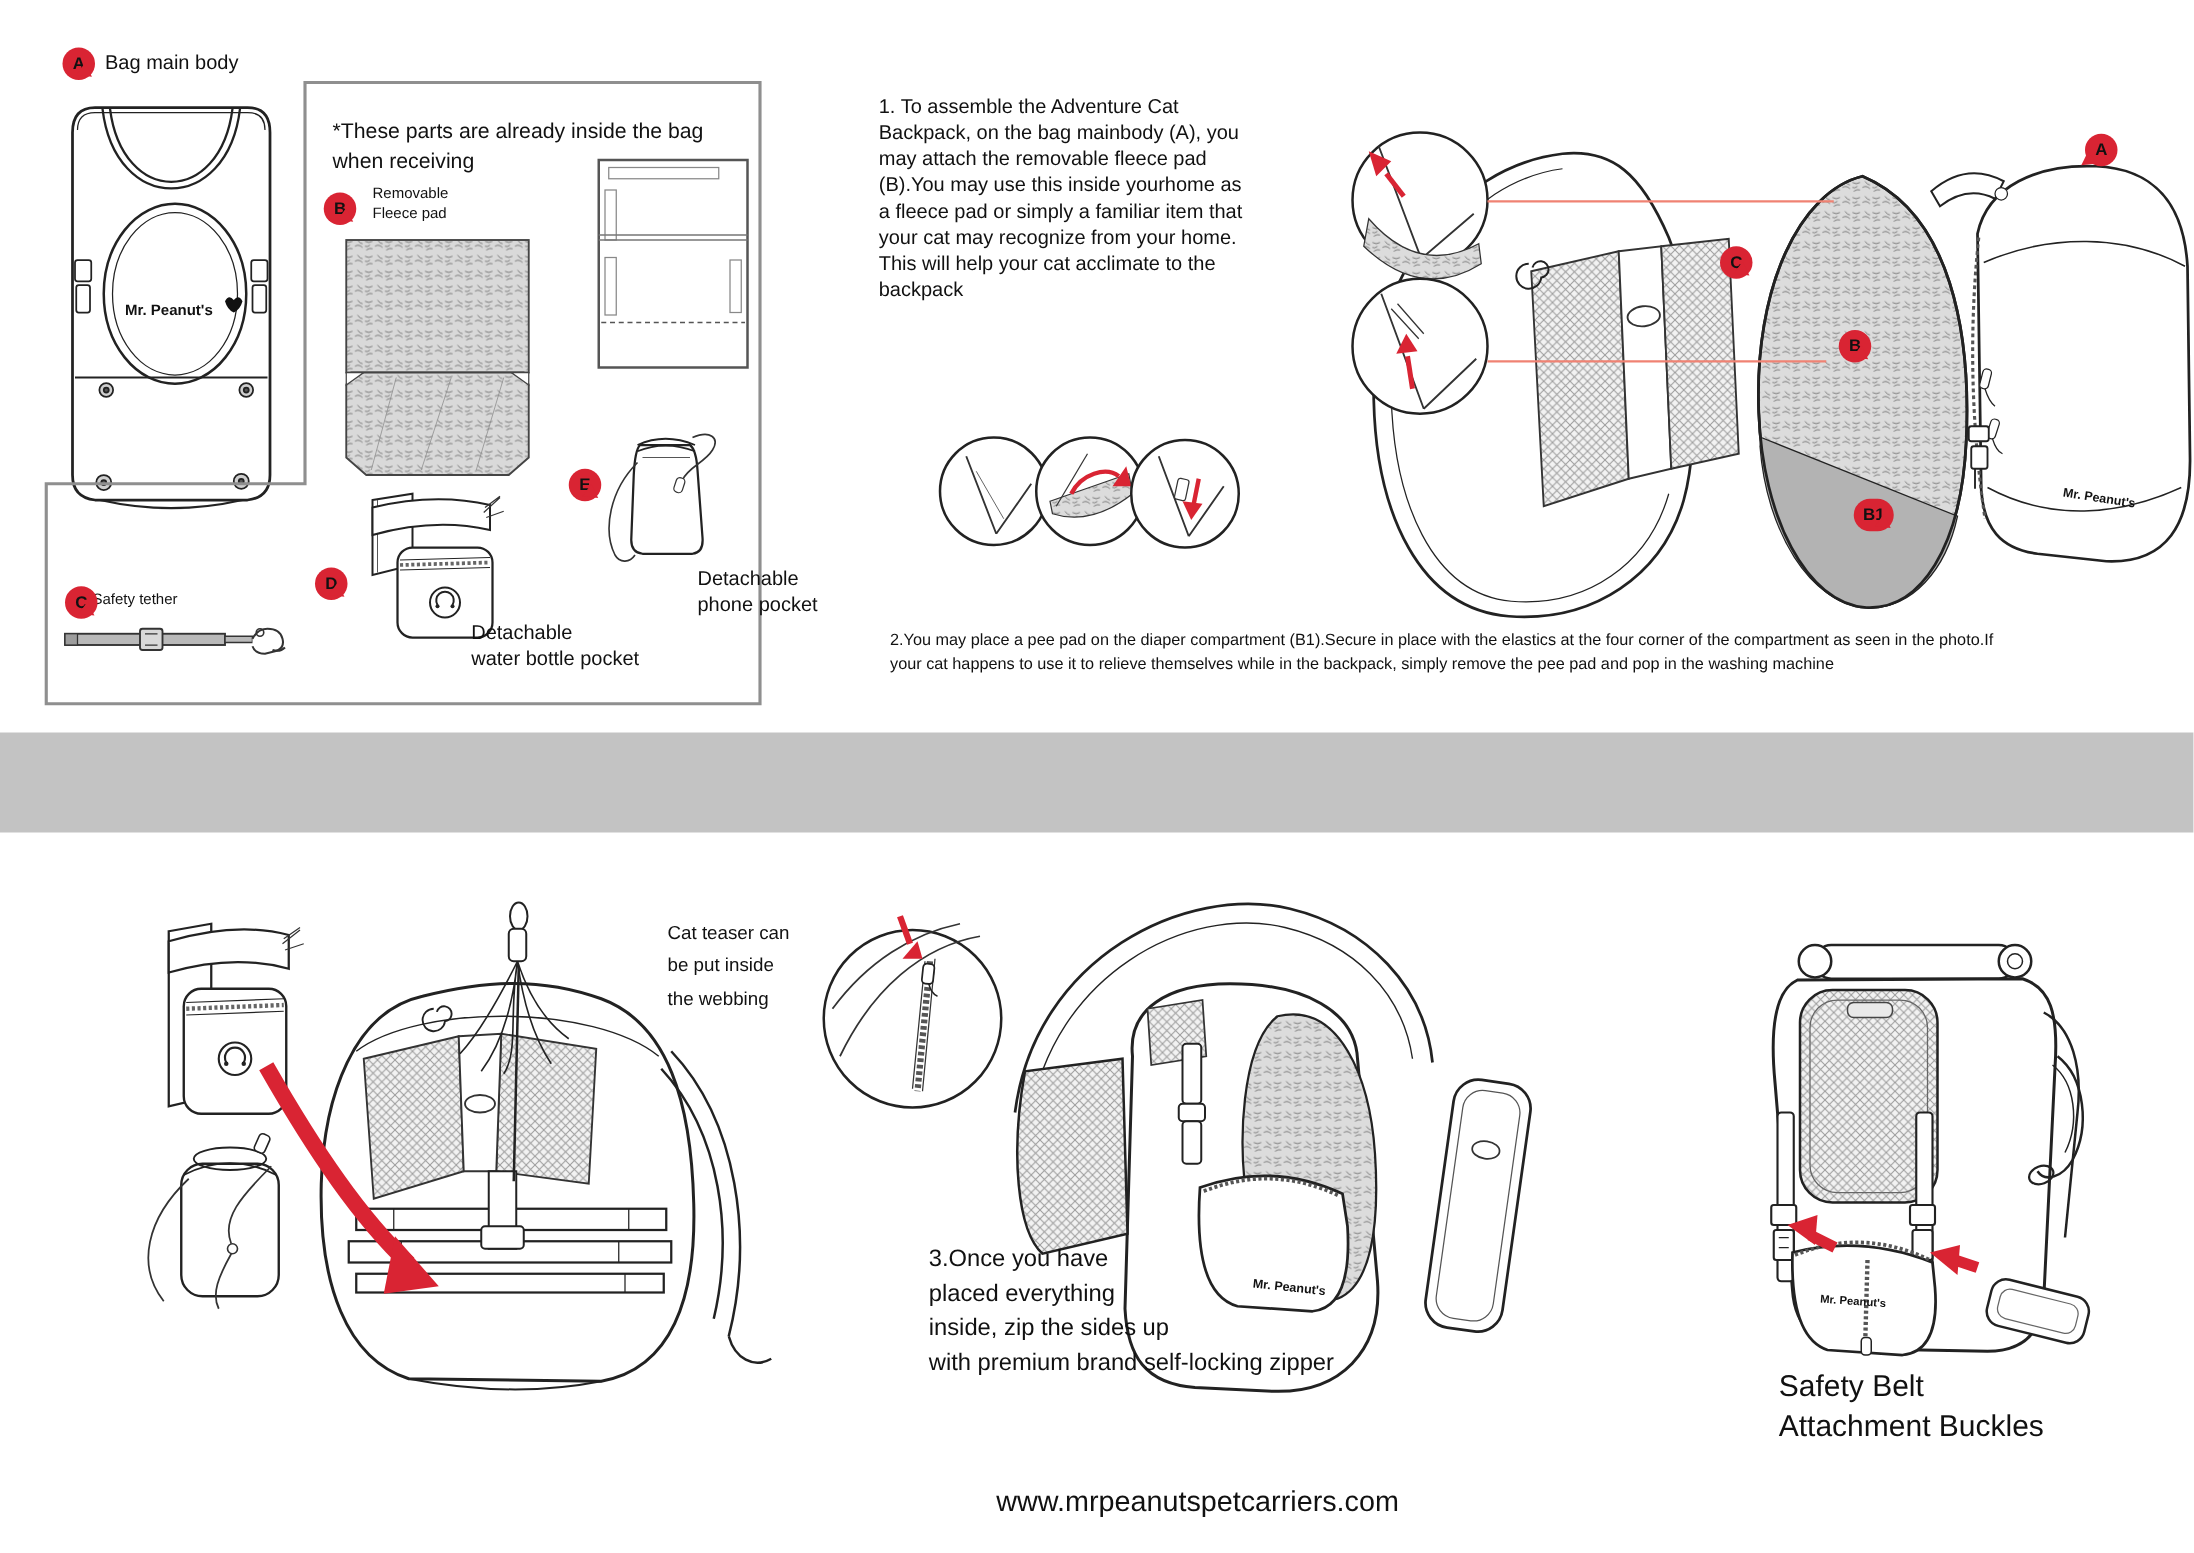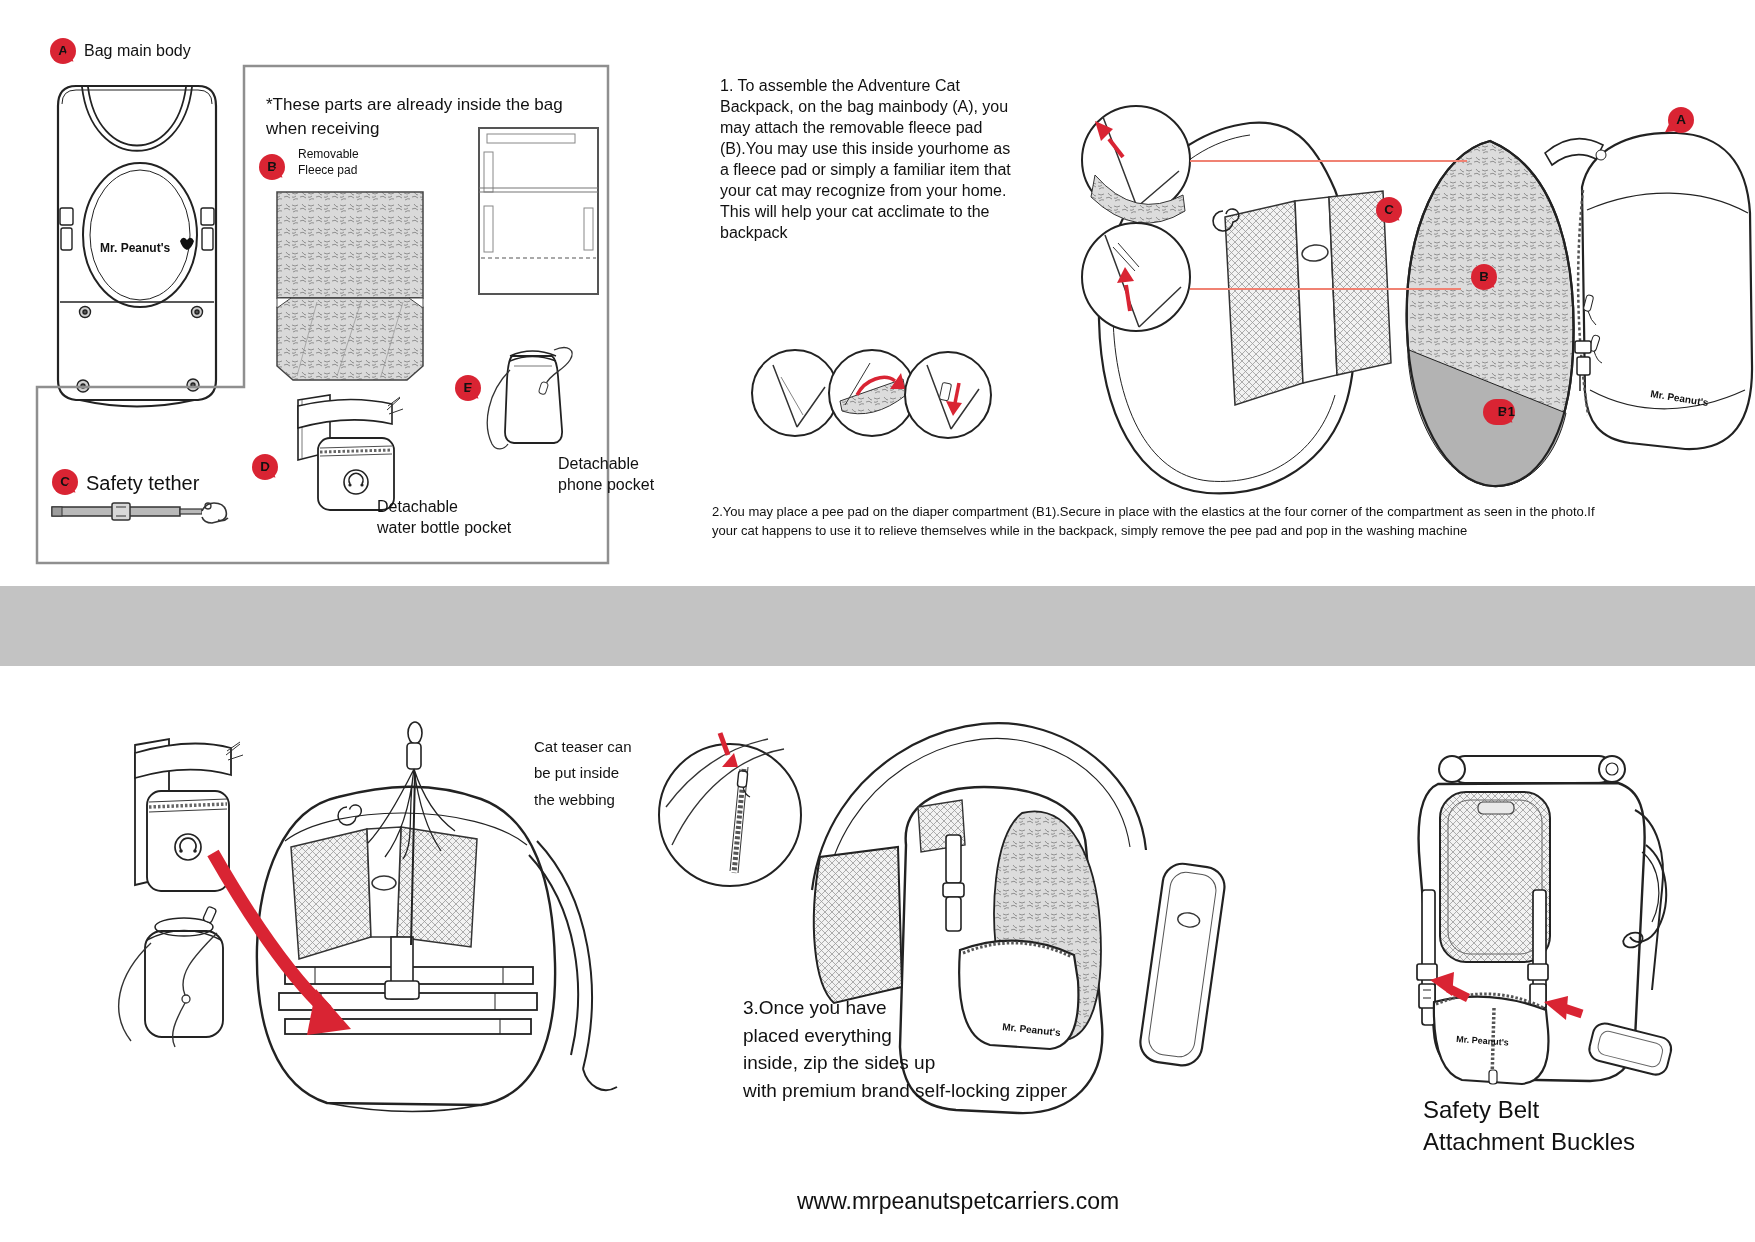--- a/index.html
+++ b/index.html
@@ -6,21 +6,21 @@
   html,body{margin:0;padding:0;background:#fff;}
   #page{position:relative;width:1755px;height:1242px;background:#fff;overflow:hidden;
         font-family:"Liberation Sans",sans-serif;color:#111;}
   .t{position:absolute;font-weight:normal;white-space:pre-line;}
   .band{position:absolute;left:0;top:586px;width:1755px;height:80px;background:var(--band);}
   .bubble{position:absolute;z-index:6;width:26px;height:26px;border-radius:50%;background:var(--accent);
           text-align:center;font-size:13.5px;font-weight:bold;line-height:26px;color:#111;}
   .bubble::after{content:"";position:absolute;bottom:-2px;right:-4px;width:0;height:0;
           border:6px solid transparent;border-left:11px solid var(--accent);transform:rotate(35deg);}
   .bubble.tail-l::after{right:auto;left:-4px;border-left:none;border-right:11px solid var(--accent);transform:rotate(-35deg);}
-  .bubble.wide{width:32px;border-radius:13px;text-align:right;}
+  .bubble.wide{width:32px;border-radius:13px;}
   svg{position:absolute;overflow:visible;}
   svg text{font-family:"Liberation Sans",sans-serif;fill:#111;}
 </style>
 </head>
 <body>
 
 <div id="page">
 
   <div class="band"></div>
 
@@ -113,33 +113,33 @@
       <circle cx="68" cy="92" r="12" fill="none" stroke="#222" stroke-width="1.6"></circle>
       <path d="M62,94 a7,7 0 1 1 12,0" fill="none" stroke="#222" stroke-width="1.6"></path>
       <circle cx="62" cy="95" r="1.6" fill="#222"></circle>
         <circle cx="74" cy="95" r="1.6" fill="#222"></circle>
     </g>
   </svg>
   <div class="t" style="left:377px;top:497px;font-size:16px;line-height:1.3">Detachable
 water bottle pocket</div>
 
   <div class="bubble" style="left:52px;top:469px">C</div>
-  <div class="t" style="left:86px;top:472px;font-size:20px">Safety tether</div>
+  <div class="t" style="left:74px;top:472px;font-size:12px">Safety tether</div>
   <svg style="left:50px;top:494px" width="195" height="36" viewBox="0 0 195 36">
     <rect x="2" y="13" width="128" height="9" fill="#b9b9b9" stroke="#333" stroke-width="1.5"></rect>
     <rect x="2" y="13" width="10" height="9" fill="#9d9d9d" stroke="#333" stroke-width="1"></rect>
     <rect x="62" y="9" width="18" height="17" rx="2" fill="#d8d8d8" stroke="#333" stroke-width="1.5"></rect>
     <path d="M66,13 L76,13 M66,22 L76,22" stroke="#333"></path>
     <rect x="130" y="15" width="22" height="5" fill="#b9b9b9" stroke="#333" stroke-width="1.2"></rect>
     <path d="M152,17 q4,-8 12,-8 q10,0 12,8 q2,8 -6,10 l-8,2 q-8,0 -10,-6" fill="#fff" stroke="#333" stroke-width="1.6"></path>
     <circle cx="158" cy="12" r="3" fill="none" stroke="#333" stroke-width="1.3"></circle>
     <path d="M168,26 q6,2 10,-2" stroke="#333" fill="none" stroke-width="1.6"></path>
   </svg>
 
-  <div style="position:absolute;left:720px;top:76px;width:292px">
+  <div style="position:absolute;left:703px;top:76px;width:292px">
     <div class="t" style="position:static;font-size:16px;line-height:1.31">1. To assemble the Adventure Cat Backpack, on the bag mainbody (A), you may attach the removable fleece pad (B).You may use this inside yourhome as a fleece pad or simply a familiar item that your cat may recognize from your home. This will help your cat acclimate to the backpack</div>
   </div>
 
   <svg style="left:745px;top:95px" width="1010" height="405" viewBox="0 0 1010 405">
     <defs>
       <pattern id="fur-b" width="16" height="12" patternUnits="userSpaceOnUse">
         <rect width="16" height="12" fill="#dcdcdc"></rect>
         <path d="M1,3 q3,2 6,0 M9,7 q3,-2 6,1 M2,10 q3,-2 5,-1 M11,2 q2,3 4,3 M5,6 q-2,2 -4,1" stroke="#6e6e6e" stroke-width="0.7" fill="none"></path>
       </pattern>
       <pattern id="mesh-b" width="7" height="7" patternUnits="userSpaceOnUse">

